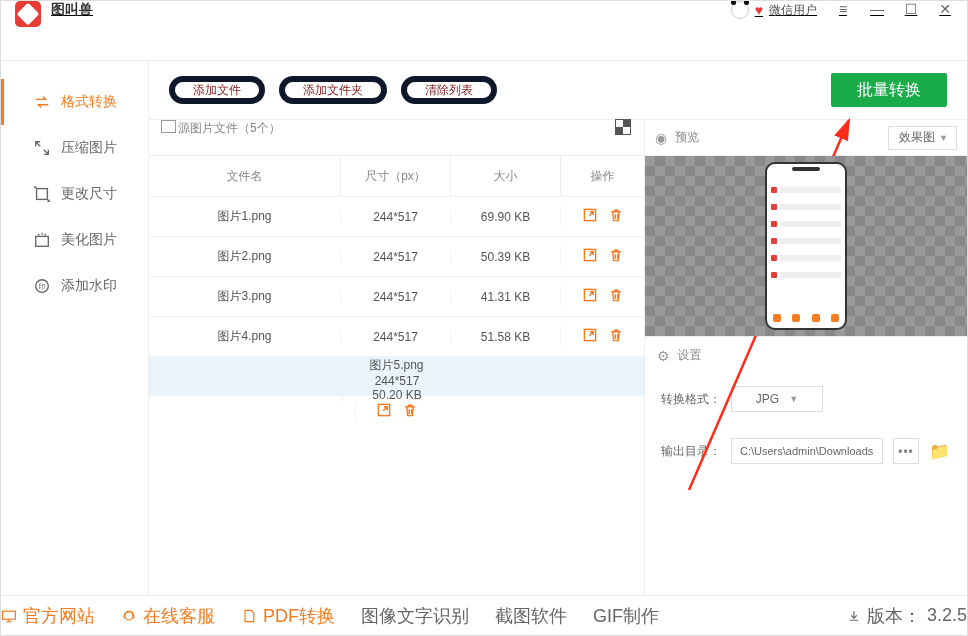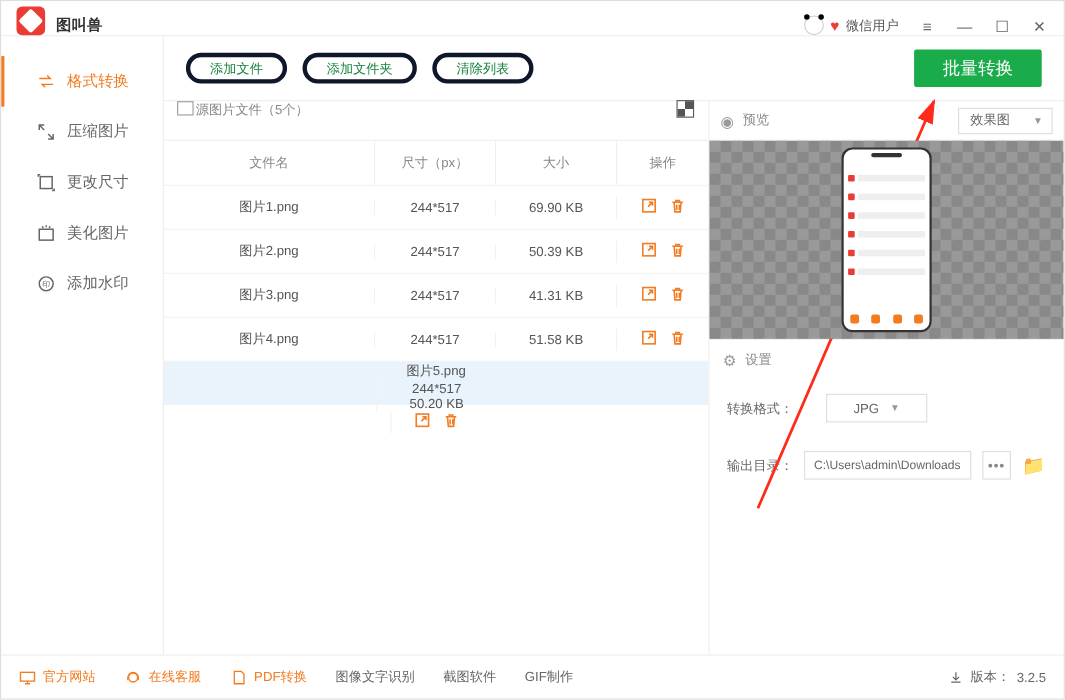--- a/index.html
+++ b/index.html
@@ -1,71 +1,71 @@
 <!DOCTYPE html>
 <html><head>
 <meta charset="utf-8">
 <style>
 * { margin: 0; padding: 0; box-sizing: border-box; font-family: "Microsoft YaHei", Arial, sans-serif; }
 body { background: #fff; width: 968px; height: 636px; overflow: hidden; border: 1px solid #ddd; display: flex; flex-direction: column; }
-.titlebar { height: 32px; display: flex; align-items: flex-end; padding: 0 14px; border-bottom: 1px solid #eee; }
+.titlebar { height: 60px; display: flex; align-items: flex-start; padding: 0 14px; border-bottom: 1px solid #eee; text-decoration: underline; }
 .logo { width: 26px; height: 26px; background: #e93c35; border-radius: 5px; display: flex; align-items: center; justify-content: center; margin-right: 10px; }
 .logo-inner { width: 16px; height: 16px; background: #fff; transform: rotate(45deg); border-radius: 2px; }
 .app-title { font-size: 14px; font-weight: 600; color: #333; flex: 1; }
 .user-area { display: flex; align-items: center; gap: 6px; margin-right: 18px; font-size: 12px; color: #555; }
 .panda { width: 18px; height: 18px; border-radius: 50%; background: #fff; border: 1px solid #ccc; position: relative; display: inline-block; }
 .panda::before, .panda::after { content: ""; position: absolute; width: 5px; height: 5px; background: #000; border-radius: 50%; top: -2px; }
 .panda::before { left: -1px; } .panda::after { right: -1px; }
 .qq-icon { color: #e93c35; font-size: 14px; }
 .win-controls { display: flex; gap: 18px; color: #666; font-size: 14px; }
 .win-btn { cursor: pointer; display: inline-flex; align-items: center; justify-content: center; width: 16px; }
 .body-row { flex: 1; display: flex; overflow: hidden; }
 .sidebar { width: 148px; border-right: 1px solid #eee; padding-top: 18px; }
 .side-item { display: flex; align-items: center; gap: 10px; padding: 14px 0 14px 32px; font-size: 14px; color: #666; cursor: pointer; }
 .side-item.active { color: #f47b20; border-left: 3px solid #f47b20; padding-left: 29px; }
 .side-icon { width: 18px; height: 18px; display: inline-flex; align-items: center; justify-content: center; }
 .main { flex: 1; display: flex; flex-direction: column; }
 .toolbar { height: 58px; display: flex; align-items: center; padding: 0 20px; gap: 14px; }
-.pill { border: 4px solid #0f172a; border-radius: 14px; height: 28px; padding: 0 18px; font-size: 12px; color: #15803d; background: #fff; cursor: pointer; text-align: center; }
+.pill { border: 6px solid #0f172a; border-radius: 14px; height: 28px; padding: 0 18px; font-size: 12px; color: #7f1d1d; background: #fff; cursor: pointer; text-align: center; }
 .spacer { flex: 1; }
 .convert-btn { background: #1aab4b; color: #fff; border: none; height: 34px; width: 116px; font-size: 16px; cursor: pointer; border-radius: 2px; }
 .content-row { flex: 1; display: flex; border-top: 1px solid #eee; }
 .left-col { flex: 1; display: flex; flex-direction: column; border-right: 1px solid #eee; }
 .hdr { height: 36px; display: flex; align-items: flex-start; padding: 0 12px; gap: 2px; border-bottom: 1px solid #eee; font-size: 12px; color: #888; }
 .hdr-title { flex: 1; }
 .grid-icon { display: inline-block; width: 14px; height: 14px; background: conic-gradient(#555 90deg, #fff 0 180deg, #555 0 270deg, #fff 0); outline: 1px solid #555; margin-right: 2px; }
 .tbl-head { display: flex; height: 40px; align-items: center; font-size: 12px; color: #888; }
 .tbl-row { display: flex; height: 40px; align-items: center; font-size: 12px; color: #555; border-top: 1px solid #f2f2f2; }
 .tbl-row.sel { background: #e8f3fb; flex-direction: column; }
 .c-name { flex: 1; text-align: center; }
 .c-dim { width: 110px; text-align: center; border-left: 1px solid #f2f2f2; }
 .c-size { width: 110px; text-align: center; border-left: 1px solid #f2f2f2; }
 .c-ops { width: 84px; text-align: center; border-left: 1px solid #f2f2f2; display: flex; justify-content: center; gap: 10px; }
 .tbl-head .c-dim, .tbl-head .c-size, .tbl-head .c-ops { border-left: 1px solid #eee; height: 100%; display: flex; align-items: center; justify-content: center; }
 .op-icon { color: #f47b20; cursor: pointer; font-size: 15px; }
 .right-col { width: 322px; display: flex; flex-direction: column; }
 .preview-hdr { display: flex; align-items: center; padding: 0 10px; height: 36px; border-bottom: 1px solid #eee; font-size: 12px; color: #888; gap: 8px; }
-.effect-dd { border: 1px solid #ddd; height: 24px; font-size: 12px; padding: 0 8px 0 10px; color: #666; background: #fff; cursor: pointer; margin-left: auto; display: flex; align-items: center; gap: 21px; }
+.effect-dd { border: 1px solid #ddd; height: 24px; font-size: 12px; padding: 0 8px 0 10px; color: #666; background: #fff; cursor: pointer; margin-left: auto; display: flex; align-items: center; gap: 4px; }
 .preview { flex: 0 0 180px; position: relative; overflow: hidden; background-color: #999; background-image: linear-gradient(45deg,#888 25%,transparent 25%),linear-gradient(-45deg,#888 25%,transparent 25%),linear-gradient(45deg,transparent 75%,#888 75%),linear-gradient(-45deg,transparent 75%,#888 75%); background-size: 20px 20px; background-position: 0 0,0 10px,10px -10px,-10px 0; display: flex; justify-content: center; align-items: flex-start; }
 .phone { width: 82px; height: 168px; background: #fff; border: 2px solid #333; border-radius: 10px; margin-top: 6px; position: relative; overflow: hidden; }
 .phone-notch { position: absolute; top: 3px; left: 50%; transform: translateX(-50%); width: 28px; height: 4px; background: #333; border-radius: 3px; }
 .phone-line { height: 10px; margin: 7px 4px; display: flex; align-items: center; gap: 3px; }
 .phone-dot { width: 6px; height: 6px; background: #e93c35; border-radius: 1px; }
 .phone-bar { flex: 1; height: 6px; background: #eee; }
 .phone-icons { position: absolute; bottom: 6px; left: 0; right: 0; display: flex; justify-content: space-around; }
 .phone-ico { width: 8px; height: 8px; background: #f47b20; border-radius: 2px; }
 .arrow { position: absolute; pointer-events: none; }
 .settings-hdr { display: flex; align-items: center; gap: 8px; font-size: 12px; color: #888; padding: 10px 12px; border-top: 1px solid #eee; }
 .settings-body { padding: 12px 16px; font-size: 12px; color: #666; display: flex; flex-direction: column; gap: 26px; }
 .setting-row { display: flex; align-items: center; gap: 10px; }
-.dd { border: 1px solid #ddd; height: 26px; width: 92px; display: flex; align-items: center; justify-content: center; gap: 10px; cursor: pointer; margin-left: 20px; }
+.dd { border: 1px solid #ddd; height: 26px; width: 92px; display: flex; align-items: center; justify-content: center; gap: 10px; cursor: pointer; }
 .path-box { border: 1px solid #ddd; height: 26px; flex: 1; padding: 0 8px; display: flex; align-items: center; font-size: 11px; color: #666; overflow: hidden; white-space: nowrap; }
 .path-more { border: 1px solid #ddd; width: 26px; height: 26px; display: flex; align-items: center; justify-content: center; cursor: pointer; color: #888; font-weight: bold; letter-spacing: 1px; }
 .folder-btn { width: 22px; height: 22px; color: #f47b20; cursor: pointer; display: flex; align-items: center; font-size: 17px; }
-.footer { height: 40px; border-top: 1px solid #eee; display: flex; align-items: center; padding: 0 16px; gap: 26px; font-size: 12px; color: #666; }
+.footer { height: 40px; border-top: 1px solid #eee; display: flex; align-items: center; padding: 0 0; gap: 26px; font-size: 18px; color: #666; }
 .foot-item { display: flex; align-items: center; gap: 6px; cursor: pointer; }
 .foot-item.orange { color: #f47b20; }
 .foot-spacer { flex: 1; }
 .eye-icon::before { content: "◉"; font-size: 14px; color: #999; }
 .gear::before { content: "⚙"; font-size: 14px; color: #999; }
 .tri { font-size: 9px; color: #999; }
 .imgbox { width: 15px; height: 13px; border: 1px solid #999; position: relative; display: inline-block; }
 
 svg.side-svg { stroke: currentColor; fill: none; stroke-width: 1.5; }
 </style>

